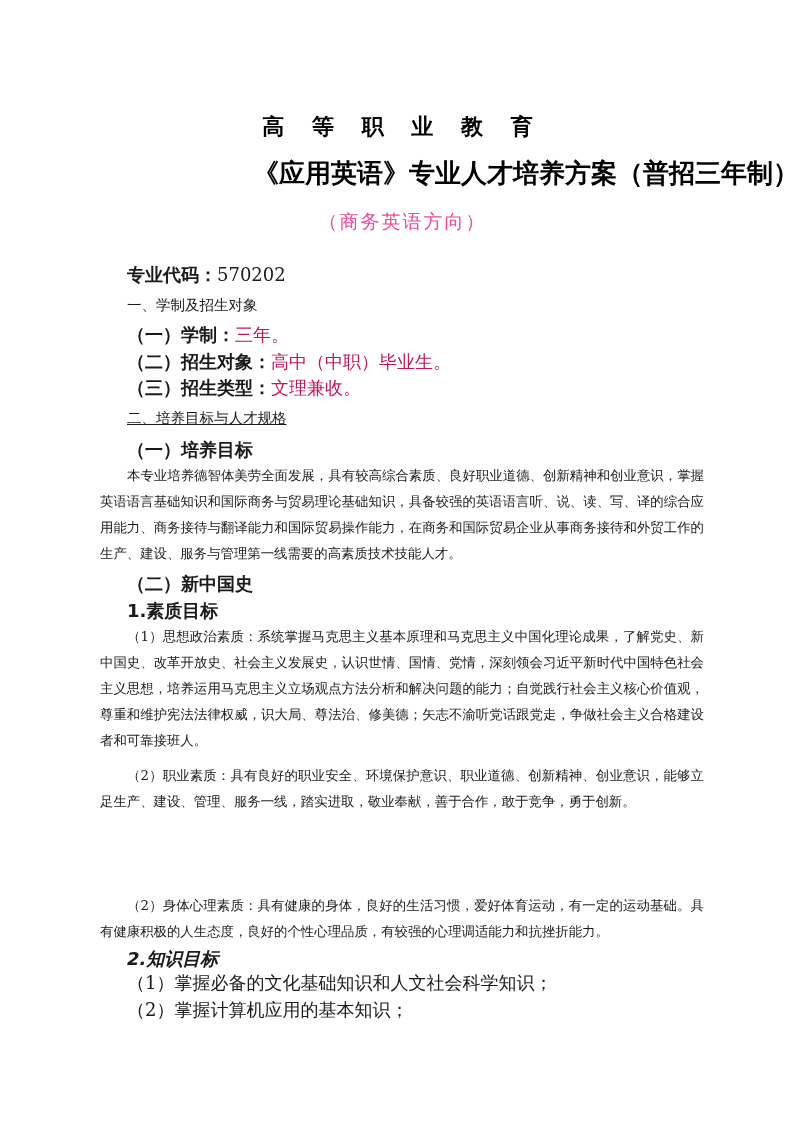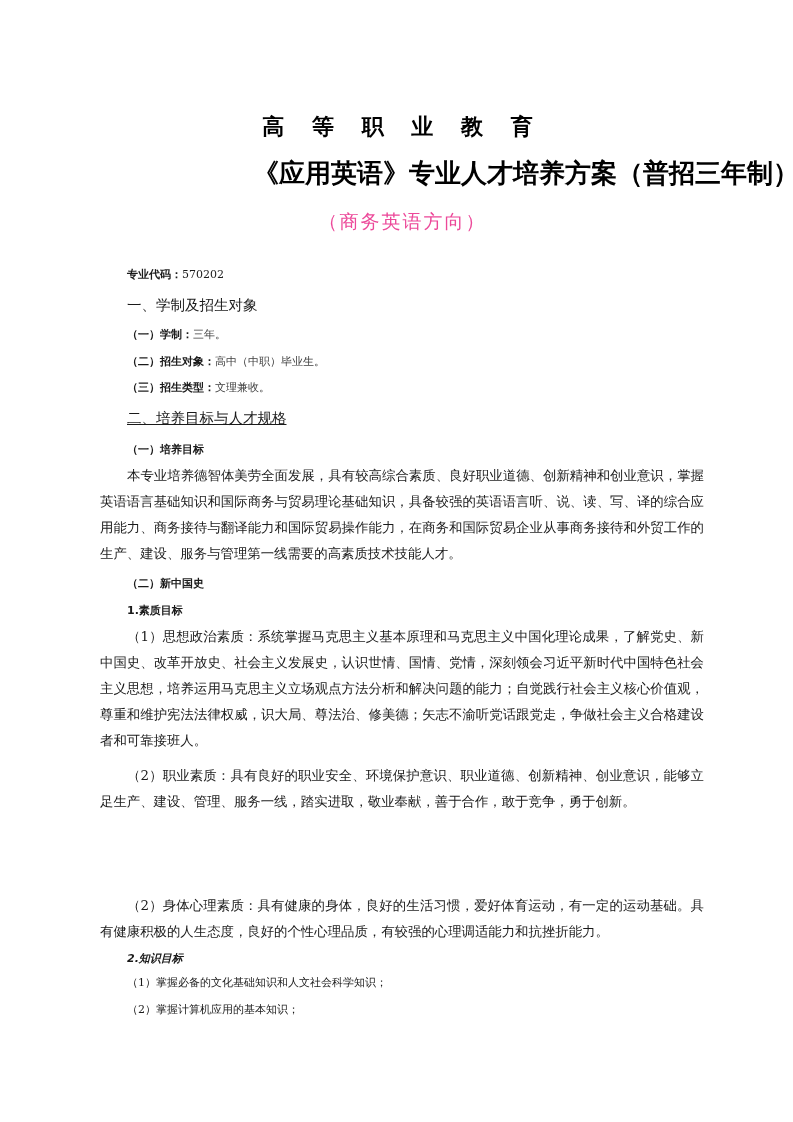--- a/index.html
+++ b/index.html
@@ -7,26 +7,26 @@
          font-family: "DejaVu Serif", "Liberation Serif", serif; color: #1a1a1a; }
   .page { position: absolute; left: 0; top: 0; width: 793px; height: 1122px; margin-left: 6px; }
   .title1 { position: absolute; top: 112px; left: 0; width: 793px; text-align: center;
             font-family: "DejaVu Sans", sans-serif; font-weight: bold; font-size: 22px;
             letter-spacing: 10px; color: #000; }
   .title2 { position: absolute; top: 156px; left: 0; width: 793px; text-align: right;
             font-family: "DejaVu Serif", serif; font-weight: bold; font-size: 26px;
             letter-spacing: 0px; color: #000; }
   .title3 { position: absolute; top: 209px; left: 0; width: 793px; text-align: center;
             font-family: "DejaVu Serif", serif; font-size: 19px; letter-spacing: 2px; color: #ec4899; }
-  .line { position: absolute; left: 121px; font-size: 11px; line-height: 18px; white-space: nowrap; }
+  .line { position: absolute; left: 121px; font-size: 18px; line-height: 18px; white-space: nowrap; }
   .body { position: absolute; left: 94px; width: 604px; font-size: 13.4px; line-height: 26px;
           text-align: justify; text-indent: 27px; }
   .b { font-family: "DejaVu Sans", sans-serif; font-weight: bold; }
   .h1 { font-family: "DejaVu Sans", sans-serif; font-size: 14.5px; }
-  .light { color: #404040; }
+  .light { color: #be185d; }
 </style>
 </head>
 <body>
 
 <div class="page">
 
   <div class="title1">高 等 职 业 教 育</div>
   <div class="title2">《应用英语》专业人才培养方案（普招三年制）</div>
   <div class="title3">（商务英语方向）</div>
 

